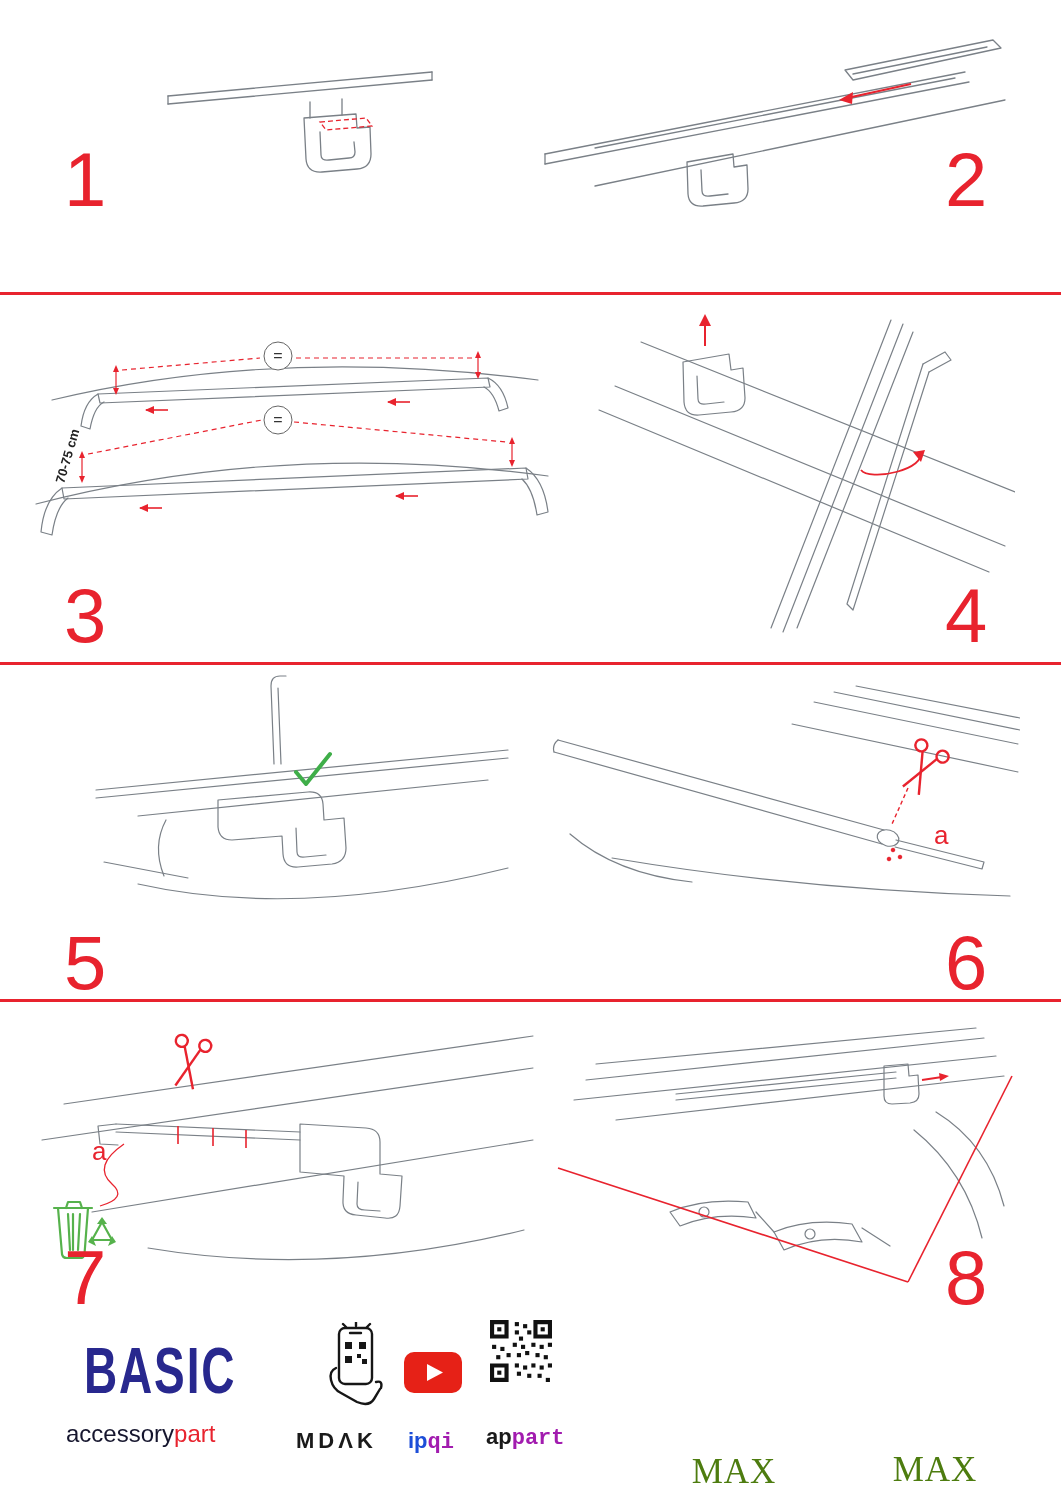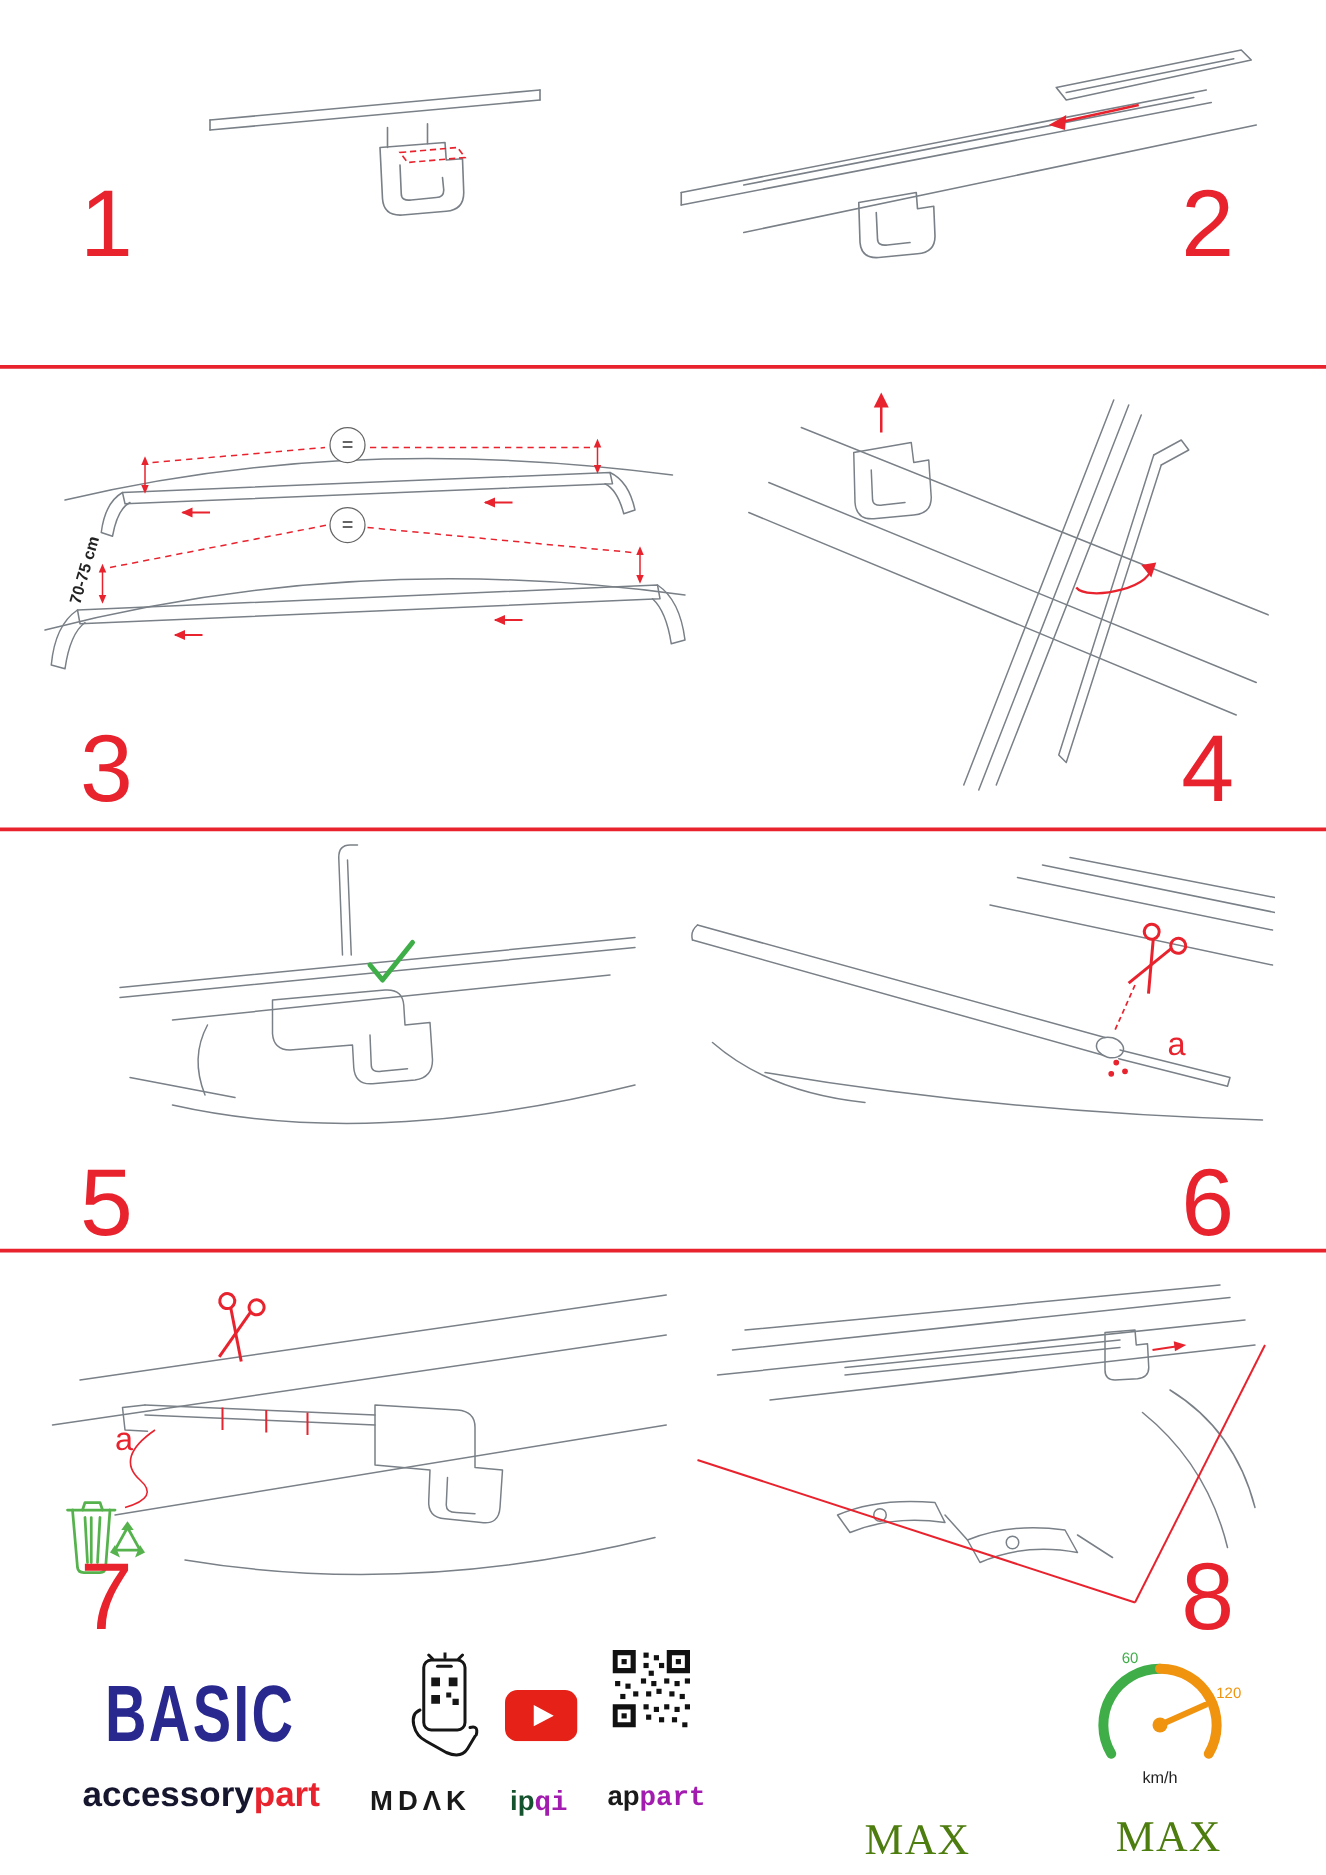--- a/index.html
+++ b/index.html
@@ -12,25 +12,25 @@
   .panel svg { display:block; width:100%; height:100%; }
   .stepnum {
     position:absolute; font-size:76px; line-height:1; color:#e8232e;
     font-weight:400; letter-spacing:0;
   }
   .divider { position:absolute; left:0; width:1061px; height:3px; background:#e8232e; }
   .brand-basic {
     position:absolute; color:#28288e; font-size:50px; font-weight:700;
     letter-spacing:2px; transform:scale(0.92,1.28); transform-origin:left top;
   }
-  .brand-sub { position:absolute; font-size:28px; font-weight:700; }
+  .brand-sub { position:absolute; font-size:24px; font-weight:400; }
   .brand-sub .dark { color:#16162e; }
   .brand-sub .red  { color:#e8232e; }
   .logo-word { position:absolute; font-size:22px; font-weight:600; color:#1a1a1a; }
-  .logo-word .gray { color:#14532d;margin-top:34px; }
+  .logo-word .gray { color:#1d4ed8;margin-top:34px; }
   .logo-word .red { color:#a21caf;font-family:Liberation Mono, monospace; }
   .mdak { letter-spacing:4px; }
   .max-label {
     position:absolute; font-size:35px; color:#4d7c0f; text-align:center;
     letter-spacing:1px; font-weight:400;font-family:Liberation Serif, serif;
   }
 </style>
 </head>
 <body>
 
@@ -352,26 +352,15 @@
         <rect x="54" y="56" width="4" height="4"></rect>
       </g>
     </svg>
   </div>
   <div class="logo-word" style="left:486px;top:1424px;">
     <span>ap</span><span class="red">part</span>
   </div>
 
   <div class="max-label" style="left:672px;top:1452px;width:124px;">MAX</div>
 
-  <div class="panel" style="left:872px;top:1318px;width:126px;height:112px;">
-    <svg viewBox="0 0 126 112">
-      <path d="M17,85 A45,45 0 0 1 56,17" fill="none" stroke="#3fae49" stroke-width="8" stroke-linecap="round"></path>
-      <path d="M56,17 A45,45 0 0 1 95,85" fill="none" stroke="#f0930f" stroke-width="8" stroke-linecap="round"></path>
-      <path d="M56,62 L92,46" stroke="#f0930f" stroke-width="5" stroke-linecap="round"></path>
-      <circle cx="56" cy="62" r="6" fill="#f0930f"></circle>
-      <text x="32" y="12" text-anchor="middle" font-size="12" fill="#3fae49">60</text>
-      <text x="101" y="40" font-size="12" fill="#f0930f">120</text>
-      <text x="56" y="108" text-anchor="middle" font-size="13" fill="#222">km/h</text>
-    </svg>
-  </div>
   <div class="max-label" style="left:872px;top:1450px;width:126px;">MAX</div>
 
 </div>
 
 </body></html>

